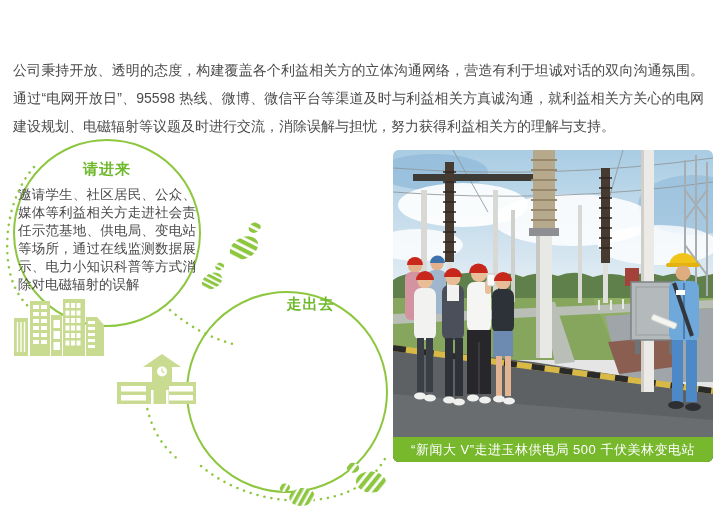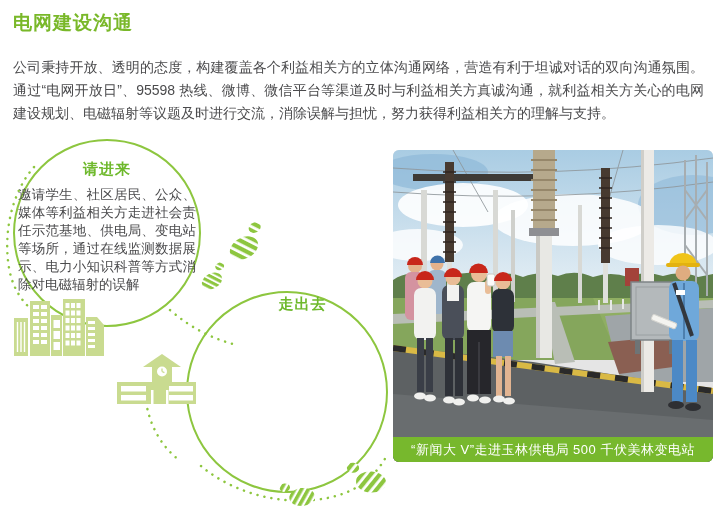--- a/index.html
+++ b/index.html
@@ -6,50 +6,49 @@
   .page{
     position:relative;width:717px;height:519px;background:#fff;overflow:hidden;
     font-family:"Liberation Sans","DejaVu Sans",sans-serif;
   }
   .page-title{
     position:absolute;left:13px;top:10px;margin:0;
     font-size:19px;font-weight:bold;color:#79b829;letter-spacing:1px;
   }
   .intro{
     position:absolute;left:13px;top:56px;width:691px;margin:0;
-    font-size:14px;line-height:23px;color:#4b4b4d;text-align:justify;
+    font-size:14px;line-height:28px;color:#4b4b4d;text-align:justify;
   }
   .diagram{position:absolute;left:0;top:0;width:717px;height:519px;}
   .diagram svg{position:absolute;left:0;top:0;}
   .bubble{position:absolute;color:#4b4b4d;}
   .bubble-title{
     text-align:center;font-size:15px;font-weight:bold;color:#6eb92c;
     margin-bottom:7px;letter-spacing:1px;
   }
   .bubble-body{font-size:13.5px;line-height:18px;text-align:justify;}
   .come-in{left:18px;top:160px;width:178px;}
-  .go-out{left:212px;top:295px;width:181px;}
+  .go-out{left:220px;top:295px;width:181px;}
   .photo{
     position:absolute;left:393px;top:150px;width:320px;height:312px;margin:0;
     border-radius:6px;overflow:hidden;background:#e5e5e5;
   }
   .photo svg{display:block;}
   .caption{
     position:absolute;left:0;right:0;bottom:0;height:25px;
     background:#77b82d;color:#ffffff;font-size:13px;
     display:flex;align-items:center;justify-content:center;
     letter-spacing:0.5px;white-space:nowrap;
   }
 </style>
 </head>
 <body>
 
 <div class="page">
 
-  <h1 class="page-title">电网建设沟通</h1>
   <p class="intro">公司秉持开放、透明的态度，构建覆盖各个利益相关方的立体沟通网络，营造有利于坦诚对话的双向沟通氛围。通过“电网开放日”、95598 热线、微博、微信平台等渠道及时与利益相关方真诚沟通，就利益相关方关心的电网建设规划、电磁辐射等议题及时进行交流，消除误解与担忧，努力获得利益相关方的理解与支持。</p>
 
   <div class="diagram">
     <svg width="717" height="519" viewBox="0 0 717 519">
       <defs>
         <pattern id="fpstripe" width="7" height="7" patternUnits="userSpaceOnUse" patternTransform="rotate(55)">
           <rect width="7" height="7" fill="#8dc63f"></rect>
           <rect y="4.2" width="7" height="2.8" fill="#ffffff"></rect>
         </pattern>
         <g id="fp">

